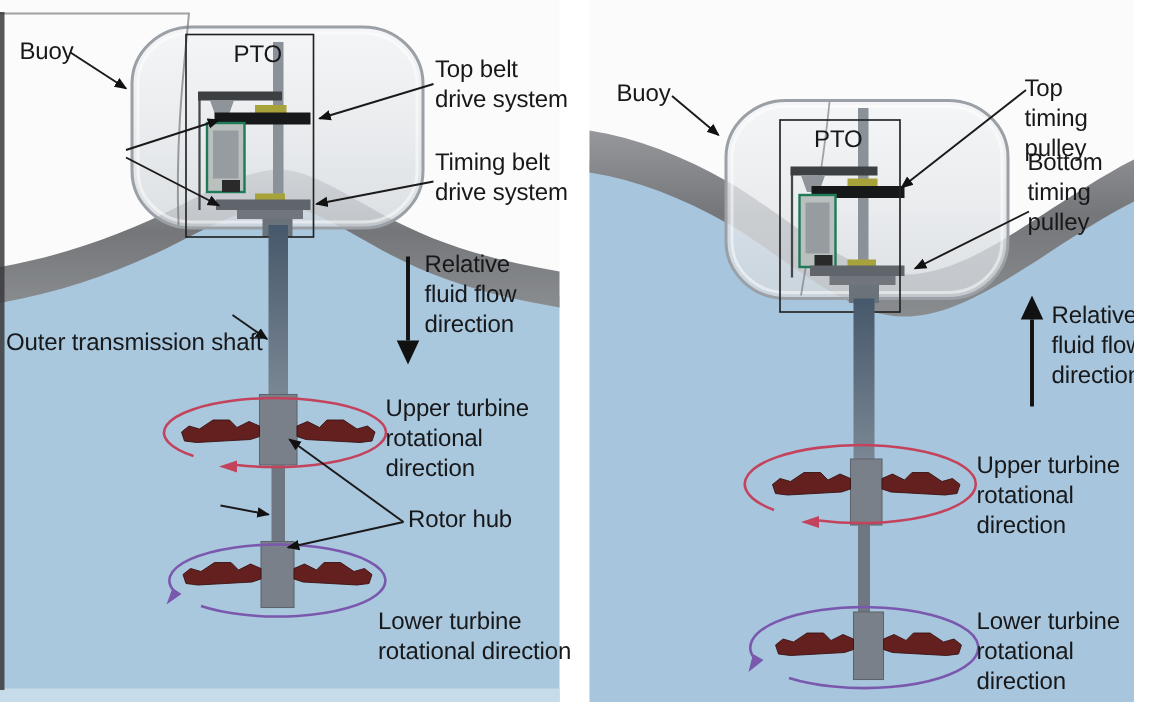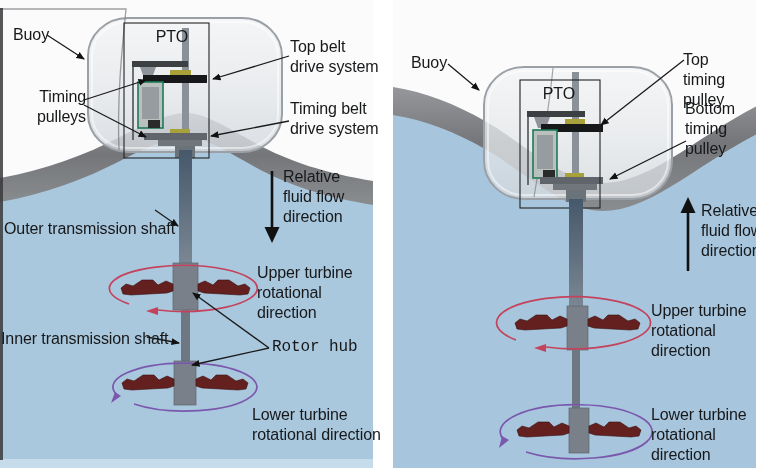--- a/index.html
+++ b/index.html
@@ -175,32 +175,29 @@
     </g>
   </g>
 
   <rect x="0" y="8" width="3" height="452" fill="#3a3a3c" fill-opacity="0.85"></rect>
 </svg>
 
 <div class="lbl big" style="left:13px;top:25px;">Buoy</div>
 <div class="lbl big center" style="left:146px;top:27px;width:42px;">PTO</div>
 <div class="lbl" style="left:290px;top:37px;width:92px;">Top belt
 drive system</div>
-<div class="lbl center" style="left:20px;top:87px;width:66px;">Timing
-pulleys</div>
 <div class="lbl" style="left:290px;top:99px;width:96px;">Timing belt
 drive system</div>
 <div class="lbl" style="left:4px;top:219px;">Outer transmission shaft</div>
 <div class="lbl big" style="left:283px;top:167px;width:82px;">Relative
 fluid flow
 direction</div>
 <div class="lbl" style="left:257px;top:263px;width:128px;">Upper turbine
 rotational direction</div>
-<div class="lbl" style="left:1px;top:329px;">Inner transmission shaft</div>
-<div class="lbl big" style="left:272px;top:337px;font-family:Liberation Mono, monospace;">Rotor hub</div>
+<div class="lbl big" style="left:272px;top:337px;">Rotor hub</div>
 <div class="lbl" style="left:252px;top:405px;width:130px;">Lower turbine
 rotational direction</div>
 
 <div class="lbl big" style="left:411px;top:53px;">Buoy</div>
 <div class="lbl big center" style="left:537px;top:84px;width:38px;">PTO</div>
 <div class="lbl" style="left:683px;top:50px;width:85px;">Top
 timing pulley</div>
 <div class="lbl" style="left:685px;top:99px;width:85px;">Bottom
 timing pulley</div>
 <div class="lbl big" style="left:701px;top:201px;width:70px;">Relative

